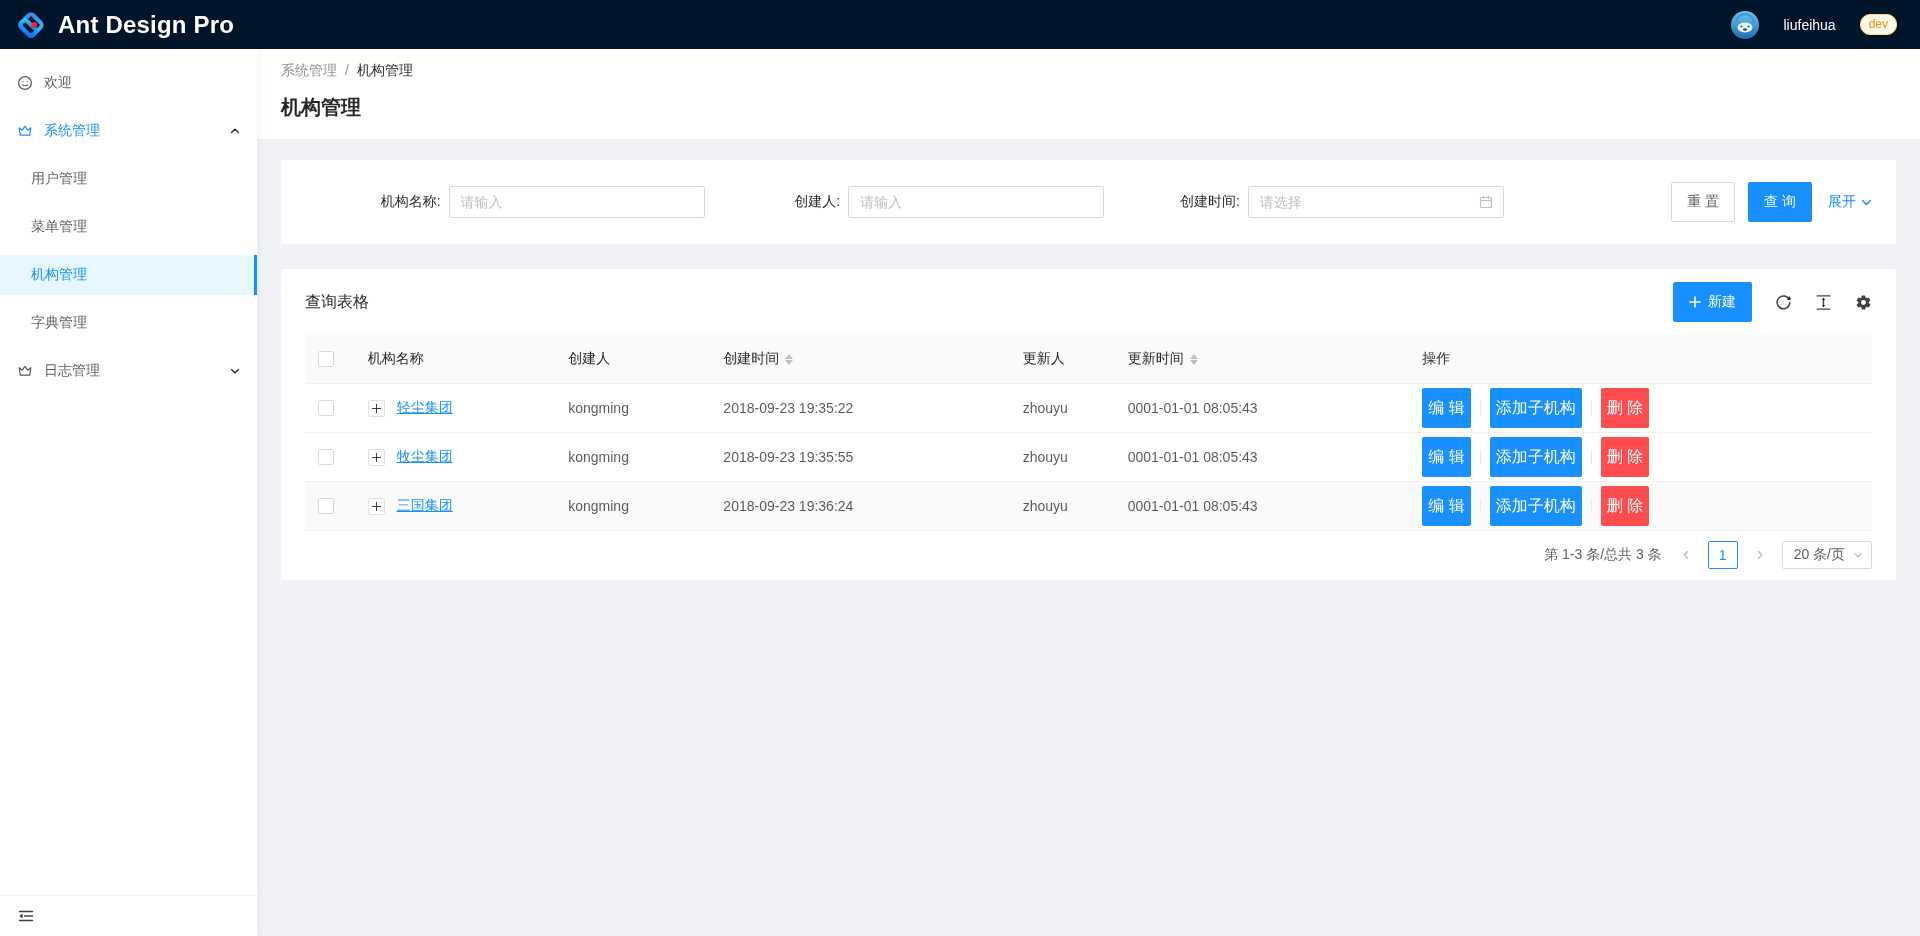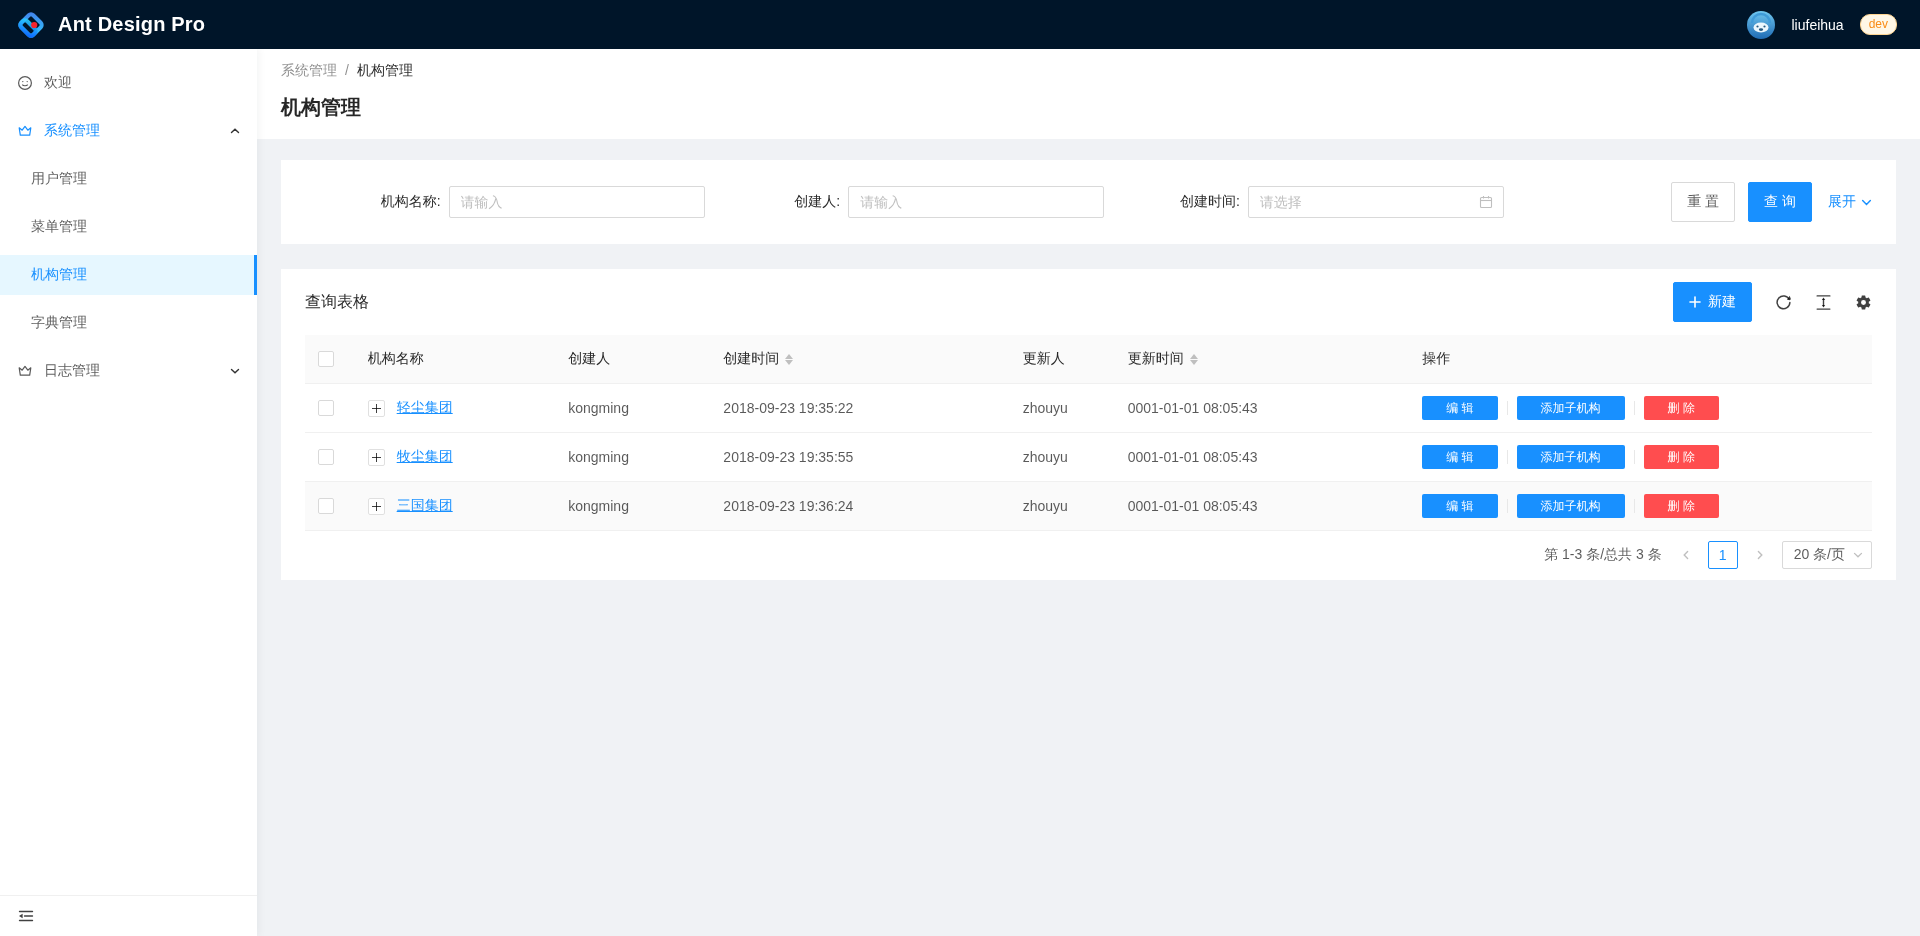--- a/index.html
+++ b/index.html
@@ -13,22 +13,22 @@
   .app { width: 1920px; height: 936px; display: flex; flex-direction: column; }
 
   
   .top-header {
     height: 49px; flex: none;
     background: #001529;
     display: flex; align-items: center; justify-content: space-between;
     padding: 0 17px; position: relative; z-index: 10;
   }
   .logo-area { display: flex; align-items: center; gap: 13px; }
-  .logo-text { color: #fff; font-size: 20px; font-weight: bold; letter-spacing: 0.2px; }
-  .user-area { display: flex; align-items: center; gap: 16px; padding-right: 6px; }
+  .logo-text { color: #fff; font-size: 24px; font-weight: bold; letter-spacing: 0.2px; }
+  .user-area { display: flex; align-items: center; gap: 24px; padding-right: 6px; }
   .username { color: #fff; font-size: 14px; }
   .env-tag {
     background: #fff7e6; border: 1px solid #ffd591; color: #fa8c16;
     font-size: 12px; line-height: 19px; padding: 0 8px; border-radius: 10px;
   }
 
   
   .main { flex: 1; display: flex; min-height: 0; }
   .sidebar {
     width: 257px; flex: none; background: #fff;
@@ -127,21 +127,21 @@
 
   .expand-btn {
     width: 17px; height: 17px; border: 1px solid #e0e0e0; border-radius: 2px; background: #fff;
     position: relative; cursor: pointer; flex: none; margin-right: 12px;
   }
   .expand-btn::before { content: ""; position: absolute; left: 3px; right: 3px; top: 50%; height: 1px; background: rgba(0,0,0,0.75); }
   .expand-btn::after  { content: ""; position: absolute; top: 3px; bottom: 3px; left: 50%; width: 1px; background: rgba(0,0,0,0.75); }
   .org-link { color: #1890ff; text-decoration: underline; cursor: pointer; }
 
   .btn-sm {
-    height: 24px; padding: 0 24px; font-size: 12px; border-radius: 2px;
+    height: 40px; padding: 0 6px; font-size: 16px; border-radius: 2px;
     border: none; color: #fff; cursor: pointer; font-family: "Liberation Sans", sans-serif;
     white-space: nowrap;
   }
   .btn-blue { background: #1890ff; }
   .btn-red { background: #ff4d4f; }
   .vdiv { width: 1px; height: 14px; background: #e8e8e8; margin: 0 9px; }
 
   
   .pagination {
     display: flex; align-items: center; justify-content: flex-end;

